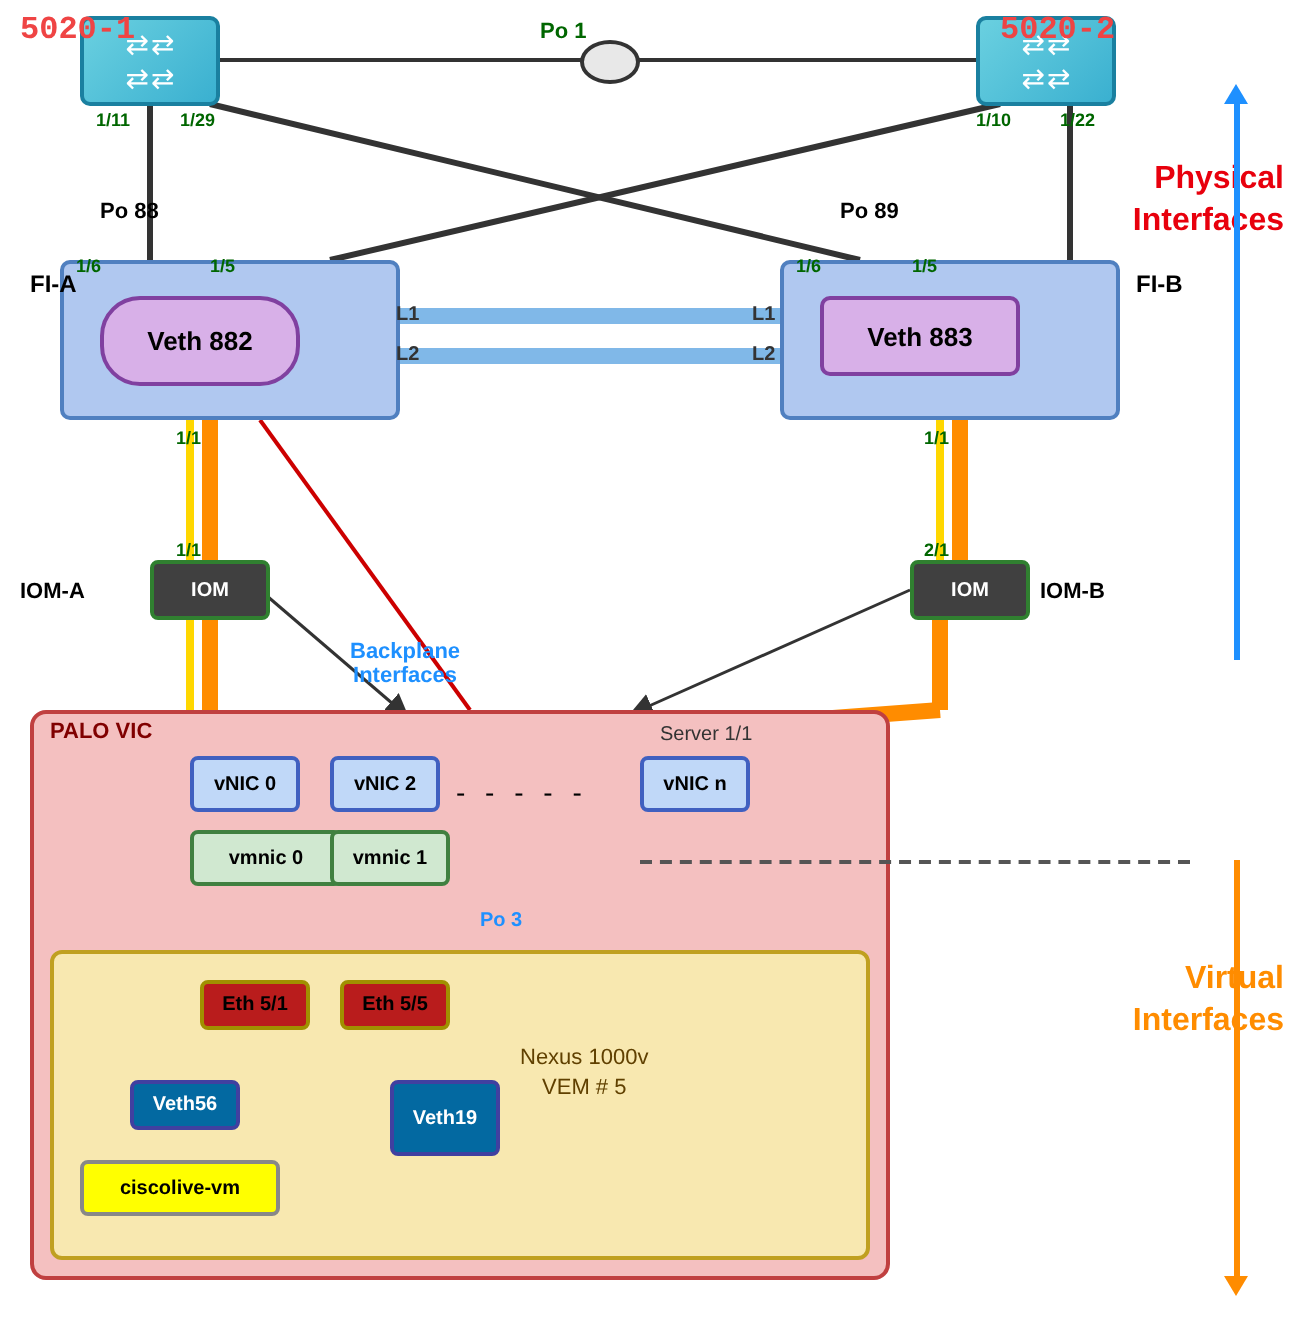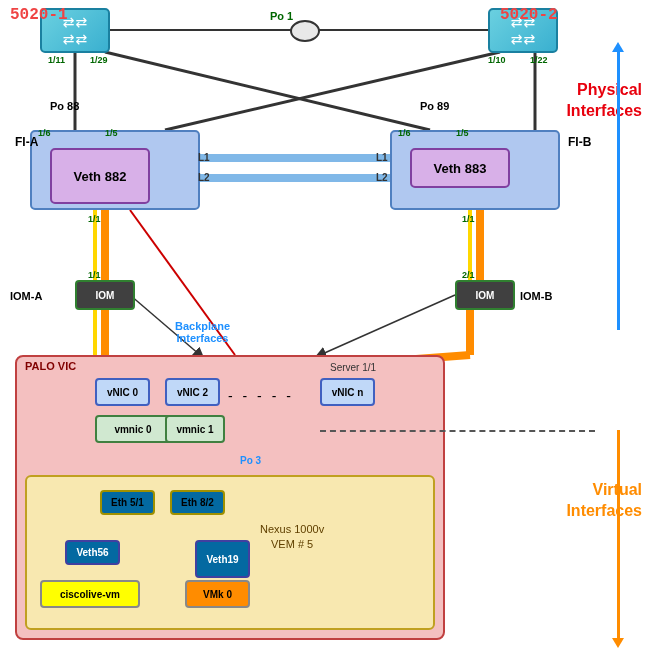--- a/index.html
+++ b/index.html
@@ -177,21 +177,22 @@
       justify-content: center;
       font-weight: bold;
       font-size: 13px;
       color: #000;
     }
 
     .veth-882 {
       top: 148px;
       left: 50px;
       width: 100px;
-      height: 56px;
+      height: 45px;
+      border-radius: 20px;
     }
 
     .veth-883 {
       top: 148px;
       left: 410px;
       width: 100px;
       height: 40px;
     }
 
     
@@ -311,21 +312,21 @@
       font-weight: normal;
       font-size: 11px;
       color: #604000;
       text-align: center;
       line-height: 1.4;
     }
 
     
     .eth-box {
       position: absolute;
-      background: #0369a1;
+      background: #b91c1c;
       border: 2px solid #a09000;
       border-radius: 4px;
       display: flex;
       align-items: center;
       justify-content: center;
       font-size: 10px;
       font-weight: bold;
     }
 
     
@@ -542,38 +543,35 @@
   <div class="nexus-label">
     <span style="white-space:pre-line;">Nexus 1000v
 VEM # 5</span>
   </div>
 
   <div class="eth-box" style="top:490px;left:100px;width:55px;height:25px;">
     <span>Eth 5/1</span>
   </div>
 
   <div class="eth-box" style="top:490px;left:170px;width:55px;height:25px;">
-    <span>Eth 8/2</span>
+    <span>Eth 5/5</span>
   </div>
 
   <div class="veth-small" style="top:540px;left:65px;width:55px;height:25px;">
     <span>Veth56</span>
   </div>
 
   <div class="veth-small" style="top:540px;left:195px;width:55px;height:38px;">
     <span>Veth19</span>
   </div>
 
   <div class="vm-box" style="top:580px;left:40px;width:100px;height:28px;background:#ffff00;border:2px solid #888;">
     <span>ciscolive-vm</span>
   </div>
 
-  <div class="vm-box" style="top:580px;left:185px;width:65px;height:28px;background:#ff8c00;border:2px solid #888;">
-    <span>VMk 0</span>
-  </div>
 
   <div class="physical-label">Physical<br>Interfaces</div>
 
   <div class="virtual-label">Virtual<br>Interfaces</div>
 
   <div class="right-arrow-physical"></div>
   <div class="right-arrow-virtual"></div>
 
   <div class="dashed-separator"></div>
 

